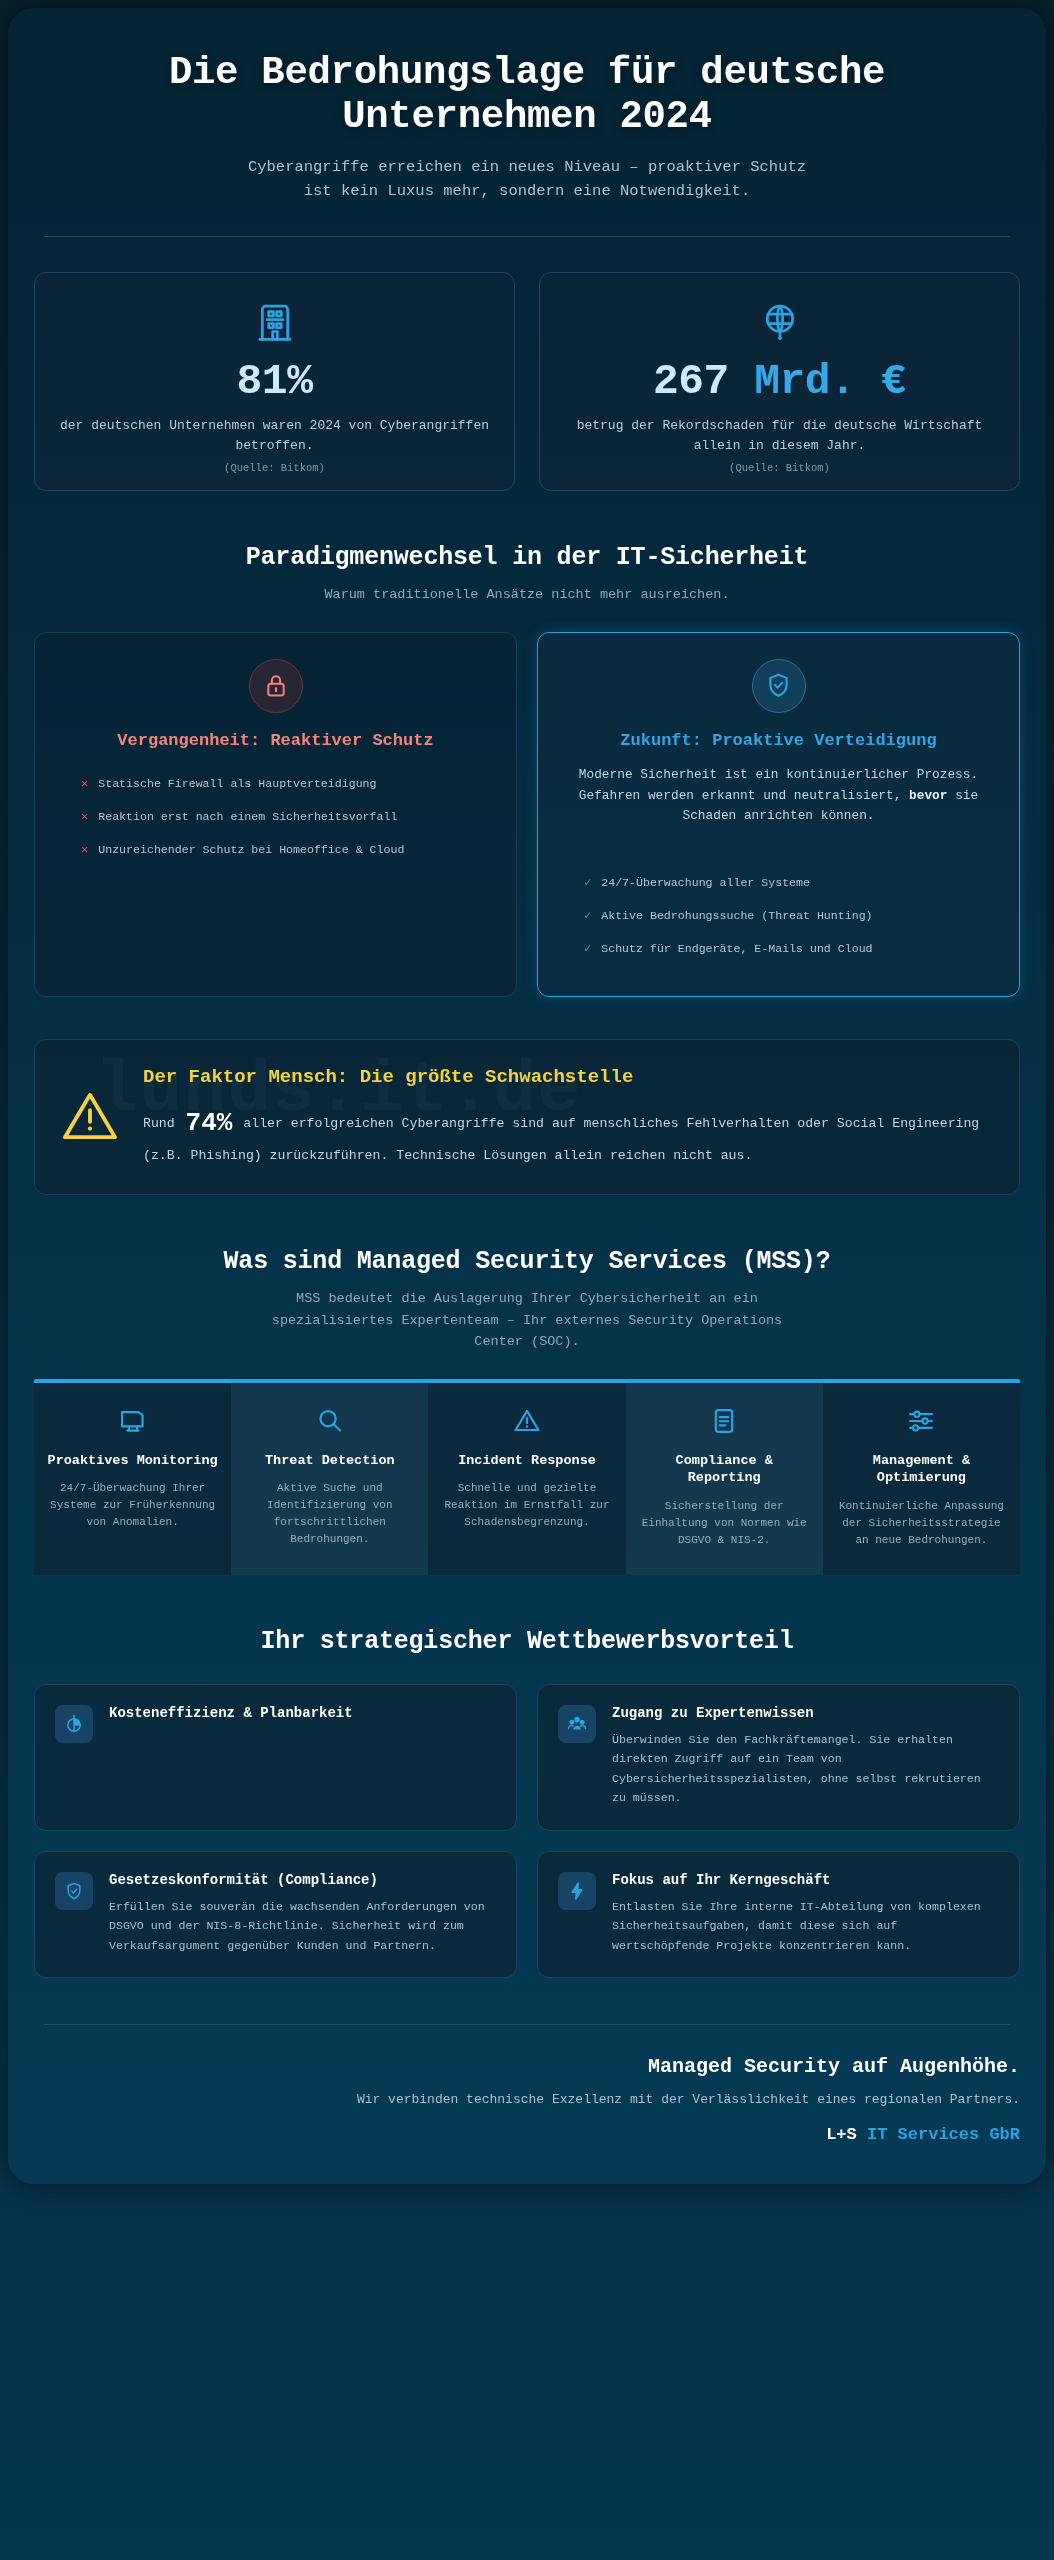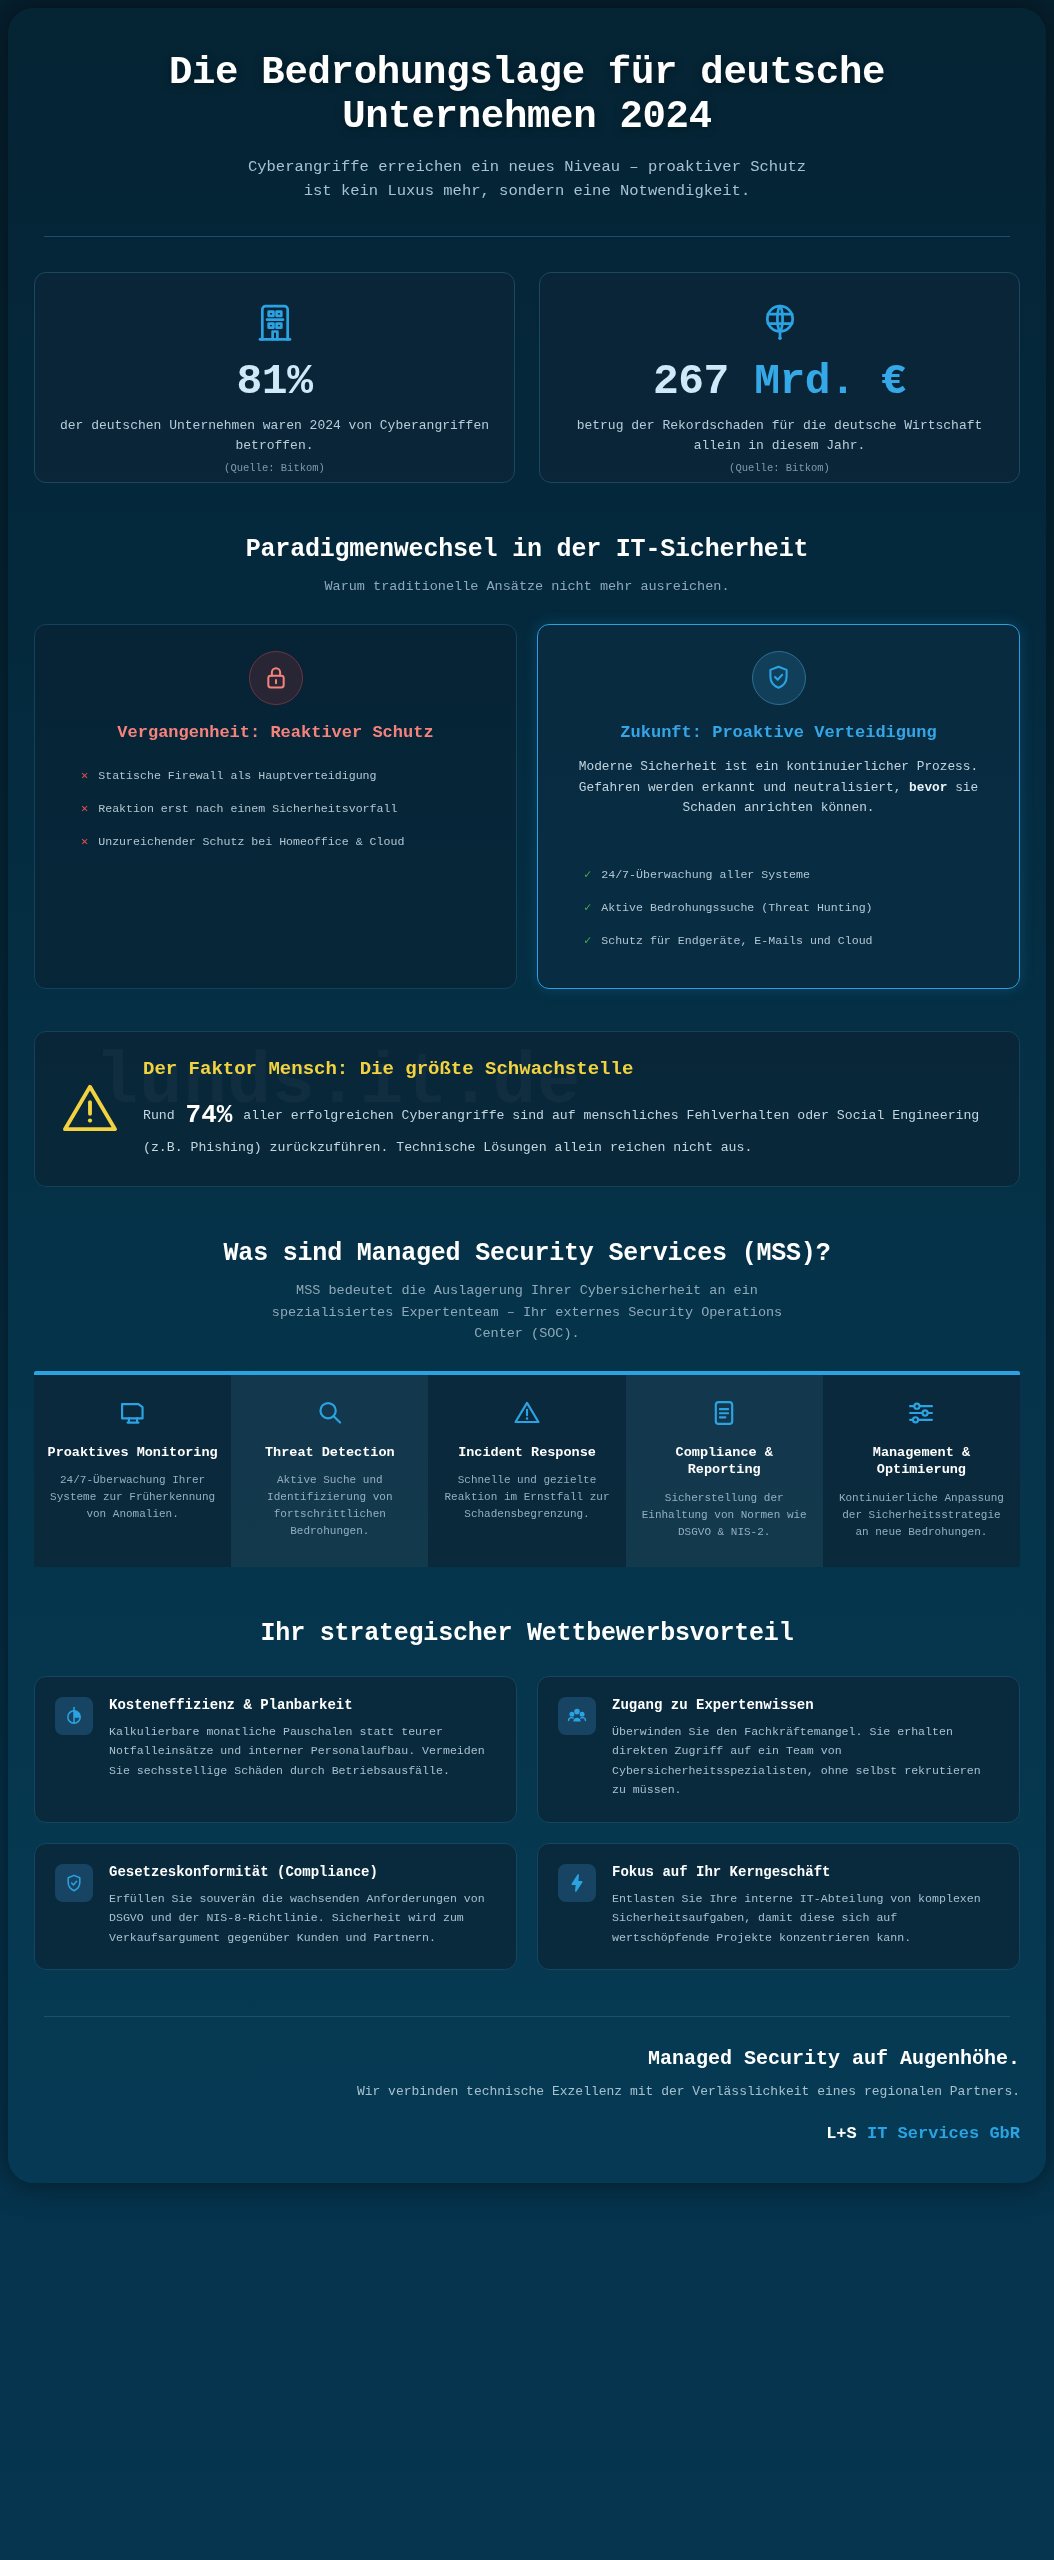--- a/index.html
+++ b/index.html
@@ -55,21 +55,21 @@
     gap: 24px;
     margin-top: 35px;
   }
   .stat {
     flex: 1;
     background: #0d2troublesome;
     background: #0d2troublesome;
     background: rgba(12,38,55,.85);
     border: 1px solid #1b4861;
     border-radius: 12px;
-    padding: 26px 20px 8px 20px;
+    padding: 26px 20px 16px 20px;
     text-align: center;
   }
   .stat .ic { height: 46px; display:flex; align-items:center; justify-content:center; }
   .stat .big {
     font-size: 43px;
     font-weight: 700;
     margin-top: 12px;
     color: #cfe9f8;
     letter-spacing: -0.5px;
   }
@@ -254,21 +254,21 @@
     font-size: 11.6px;
     line-height: 1.68;
     color: #a8c0cf;
   }
 
   
   .frule { height: 1px; background: #1c4f6c; margin: 46px 10px 0 10px; }
   .foot { text-align: right; padding-top: 30px; }
   .foot h3 { font-size: 20px; font-weight: 700; color: #ffffff; }
   .foot p { margin-top: 14px; font-size: 13px; color: #a8c0cf; }
-  .foot .brand { margin-top: 25px; font-size: 17px; font-weight: 700; }
+  .foot .brand { margin-top: 18px; font-size: 17px; font-weight: 700; }
   .foot .brand .w { color: #ffffff; }
   .foot .brand .b { color: #2ba3e3; }
 </style>
 </head>
 <body>
 
 <div class="page">
   <div class="sheet">
 
     <div class="hdr">
@@ -460,21 +460,20 @@
         <div class="bic">
           <svg width="20" height="20" viewBox="0 0 20 20" fill="none" stroke="#2ba3e3" stroke-width="1.5" stroke-linecap="round" stroke-linejoin="round">
             <circle cx="10" cy="11" r="6.2"></circle>
             <path d="M10 4.8v12.4M10 11h6.2"></path>
             <path d="M10 11 10 4.8a6.2 6.2 0 0 1 6.2 6.2z" fill="#2ba3e3" stroke="none"></path>
             <path d="M10 1.6v3.2"></path>
           </svg>
         </div>
         <div>
           <h4>Kosteneffizienz &amp; Planbarkeit</h4>
-          <div class="d">Kalkulierbare monatliche Pauschalen statt teurer Notfalleinsätze und interner Personalaufbau. Vermeiden Sie sechsstellige Schäden durch Betriebsausfälle.</div>
         </div>
       </div>
 
       <div class="ben">
         <div class="bic">
           <svg width="20" height="20" viewBox="0 0 20 20" fill="none" stroke="#2ba3e3" stroke-width="1.4" stroke-linecap="round" stroke-linejoin="round">
             <circle cx="10" cy="5.6" r="2.1" fill="#2ba3e3"></circle>
             <circle cx="4.9" cy="8.2" r="1.8" fill="#2ba3e3"></circle>
             <circle cx="15.1" cy="8.2" r="1.8" fill="#2ba3e3"></circle>
             <path d="M6.3 15.4c0-2.1 1.7-3.7 3.7-3.7s3.7 1.6 3.7 3.7z" fill="#2ba3e3" stroke="none"></path>

